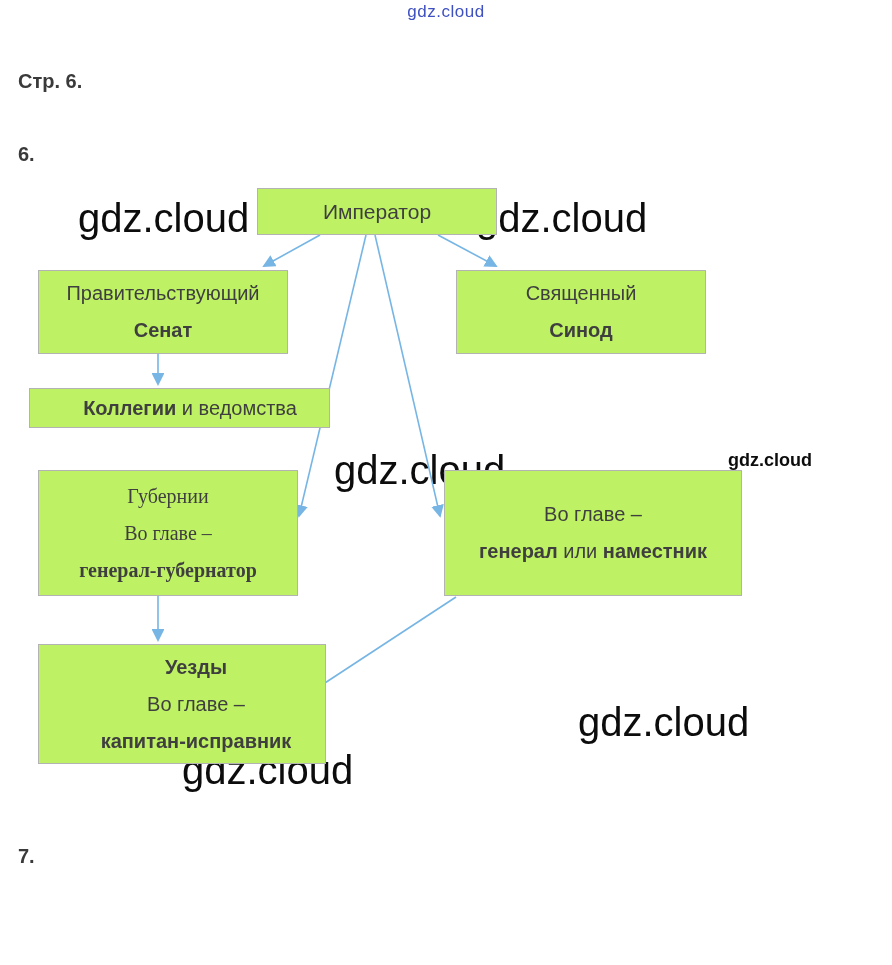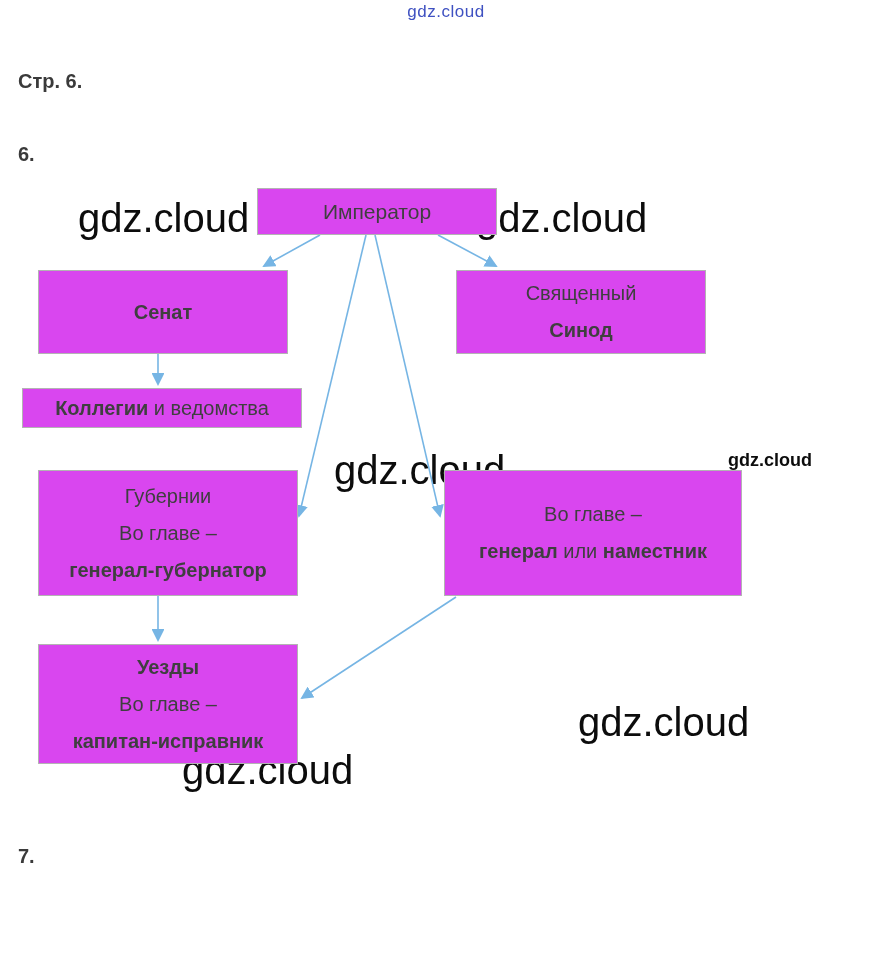--- a/index.html
+++ b/index.html
@@ -40,21 +40,21 @@
     white-space:nowrap;
   }
   .heading{
     font-size:20px;
     font-weight:700;
     color:#3a3a3a;
   }
   .box{
     position:absolute;
     border:1px solid #b3b3b3;
-    background:#d946ef;
+    background:#bef264;
     display:flex;
     flex-direction:column;
     justify-content:center;
     align-items:center;
     text-align:right;
     font-size:20px;
     color:#3f3f3f;
     line-height:37px;
   }
   .box .b{font-weight:700;}
@@ -114,51 +114,52 @@
       <line x1="158" y1="596" x2="158" y2="640" marker-end="url(#ah)"></line>
       <line x1="456" y1="597" x2="302" y2="698" marker-end="url(#ah)"></line>
     </g>
   </svg>
 
   <div class="box" style="left:257px;top:188px;width:238px;height:45px;font-size:21px;">
     <div>Император</div>
   </div>
 
   <div class="box" style="left:38px;top:270px;width:248px;height:82px;">
+    <div>Правительствующий</div>
     <div class="b">Сенат</div>
   </div>
 
   <div class="box" style="left:456px;top:270px;width:248px;height:82px;">
     <div>Священный</div>
     <div class="b">Синод</div>
   </div>
 
-  <div class="box" style="left:22px;top:388px;width:278px;height:38px;">
+  <div class="box" style="left:29px;top:388px;width:278px;height:38px;padding-left:21px;">
     <div>
       <span class="b">Коллегии</span>
       <span>и ведомства</span>
     </div>
   </div>
 
-  <div class="box" style="left:38px;top:470px;width:258px;height:124px;">
+  <div class="box" style="left:38px;top:470px;width:258px;height:124px;font-family:Liberation Serif, serif;">
     <div>Губернии</div>
     <div>Во главе –</div>
     <div class="b">генерал-губернатор</div>
   </div>
 
   <div class="box" style="left:444px;top:470px;width:296px;height:124px;">
     <div>Во главе –</div>
     <div>
       <span class="b">генерал</span>
       <span>или</span>
       <span class="b">наместник</span>
     </div>
   </div>
 
-  <div class="box" style="left:38px;top:644px;width:258px;height:118px;">
+  <div class="box" style="left:38px;top:644px;width:258px;height:118px;padding-left:28px;">
     <div class="b">Уезды</div>
     <div>Во главе –</div>
     <div class="b">капитан-исправник</div>
   </div>
 
   <div class="abs heading" style="left:18px;top:845px;">7.</div>
 
 
 </div>
 

